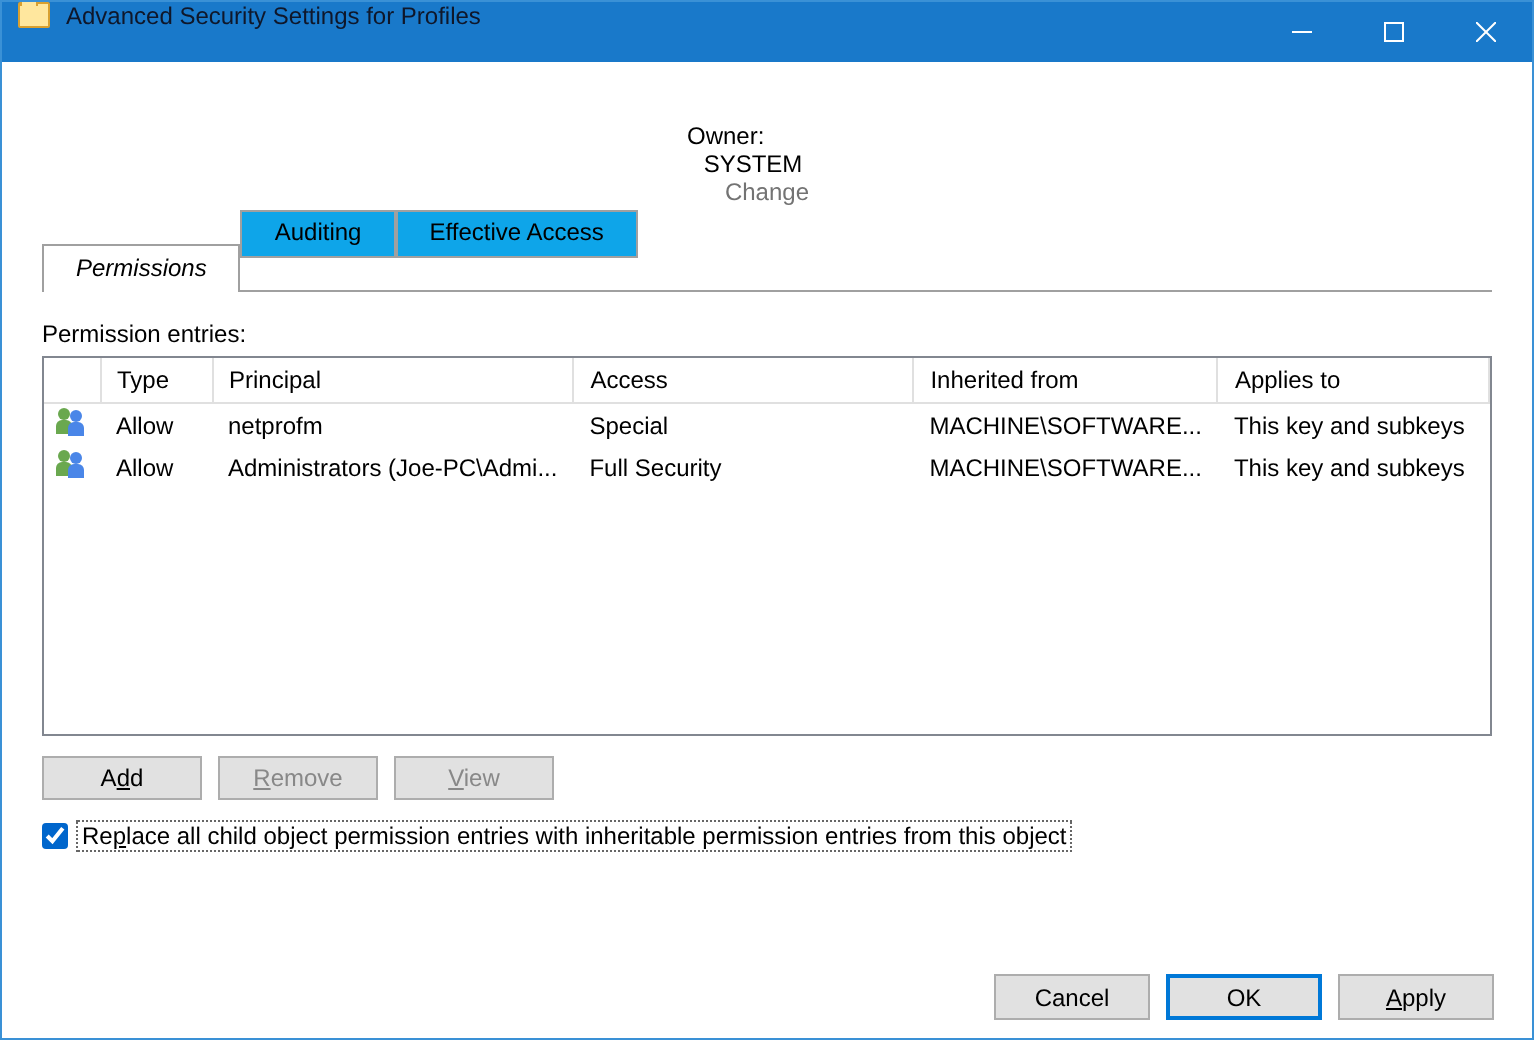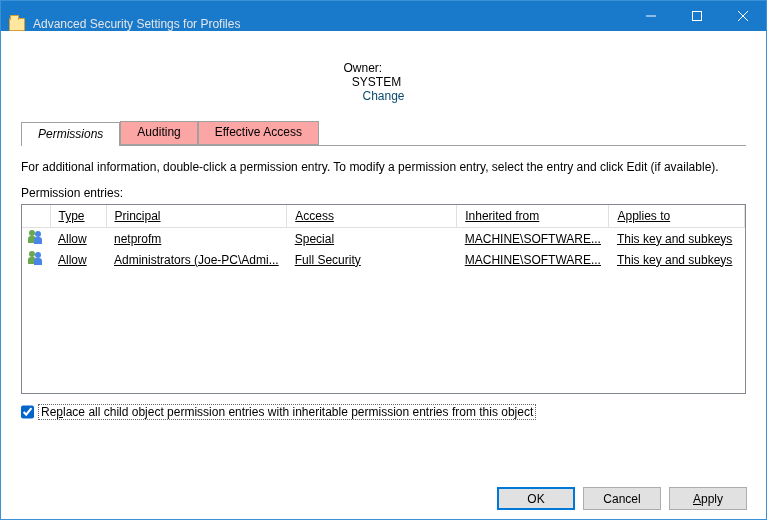--- a/index.html
+++ b/index.html
@@ -9,24 +9,24 @@
     font-size: 12px;
     background: #fff;
     color: #000;
     width: 767px;
     height: 520px;
     overflow: hidden;
     border: 1px solid #3a91d6;
   }
   .titlebar {
     background: #1979ca;
-    color: #e5e5e5;
+    color: #0f172a;
     height: 30px;
     display: flex;
-    align-items: flex-end;
+    align-items: flex-start;
     padding-left: 8px;
   }
   .titlebar .folder-icon {
     width: 16px; height: 13px;
     background: #ffe79e;
     border: 1px solid #d8a030;
     border-radius: 1px;
     margin-right: 8px;
     position: relative;
   }
@@ -46,39 +46,39 @@
     display:flex; align-items:center; justify-content:center;
     color:#fff;
   }
   .winbtn svg { stroke:#fff; fill:none; }
   .content {
     padding: 20px 20px 10px 20px;
   }
   .owner-row { display:flex; align-items:center; margin-top:10px; margin-bottom:18px;flex-direction:column;}
   .owner-label { width:80px; }
   .owner-value { margin-right:14px; }
-  .link { color:#0c4a6e; cursor:pointer; }
+  .link { color:#737373; cursor:pointer; }
   .tabs {
     display:flex;
     border-bottom:1px solid #a0a0a0;
     position:relative;
   }
   .tab {
     padding:4px 16px 5px 16px;
     border:1px solid #a0a0a0;
     border-bottom:none;
     margin-right:0px;
     background:#fff;
     position:relative;
     bottom:-1px;
     font-size:12px;
   }
   .tab.inactive {
-    background:#fca5a5;
-    bottom:0;
+    background:#0ea5e9;
+    bottom:16px;
     padding-top:3px;
     padding-bottom:4px;
     border-bottom:1px solid #a0a0a0;
   }
   .tab.active {
     background:#fff;
     z-index:2;
     font-style:italic;
   }
   .tab-body {
@@ -86,21 +86,21 @@
     padding-top:14px;
   }
   .instruction { margin-bottom:12px; }
   .entries-label { margin-bottom:4px; }
   .table-wrap {
     border:1px solid #828790;
     height:190px;
     overflow:hidden;
     background:#fff;
   }
-  table { width:100%; border-collapse:collapse;text-decoration:underline; }
+  table { width:100%; border-collapse:collapse; }
   th {
     text-align:left;
     font-weight:normal;
     padding:4px 8px;
     border-right:1px solid #e0e0e0;
     border-bottom:1px solid #e0e0e0;
     background:#fff;
     font-size:12px;
     white-space:nowrap;
   }
@@ -189,21 +189,20 @@
     <span class="link">Change</span>
   </div>
 
   <div class="tabs">
     <div class="tab active">Permissions</div>
     <div class="tab inactive">Auditing</div>
     <div class="tab inactive">Effective Access</div>
   </div>
 
   <div class="tab-body">
-    <div class="instruction">For additional information, double-click a permission entry. To modify a permission entry, select the entry and click Edit (if available).</div>
     <div class="entries-label">Permission entries:</div>
 
     <div class="table-wrap">
       <table>
         <colgroup>
           <col class="c-icon">
             <col class="c-type">
             <col class="c-principal">
             <col class="c-access">
             <col class="c-inherited">
@@ -233,26 +232,31 @@
             <td>Allow</td>
             <td>Administrators (Joe-PC\Admi...</td>
             <td>Full Security</td>
             <td>MACHINE\SOFTWARE...</td>
             <td>This key and subkeys</td>
           </tr>
         </tbody>
       </table>
     </div>
 
+    <div class="btn-row">
+      <button class="btn"><span>A</span><span class="underline-key">d</span><span>d</span></button>
+      <button class="btn" disabled=""><span></span><span class="underline-key">R</span><span>emove</span></button>
+      <button class="btn" disabled=""><span></span><span class="underline-key">V</span><span>iew</span></button>
+    </div>
 
 
     <div class="checkbox-row">
       <input type="checkbox" checked="" id="repl" style="">
       <label for="repl"><span>Re</span><span class="underline-key">p</span><span>lace all child object permission entries with inheritable permission entries from this object</span></label>
     </div>
   </div>
 </div>
 
 <div class="footer">
+  <button class="btn">Cancel</button>
   <button class="btn default">OK</button>
-  <button class="btn">Cancel</button>
   <button class="btn"><span></span><span class="underline-key">A</span><span>pply</span></button>
 </div>
 
 </body></html>

